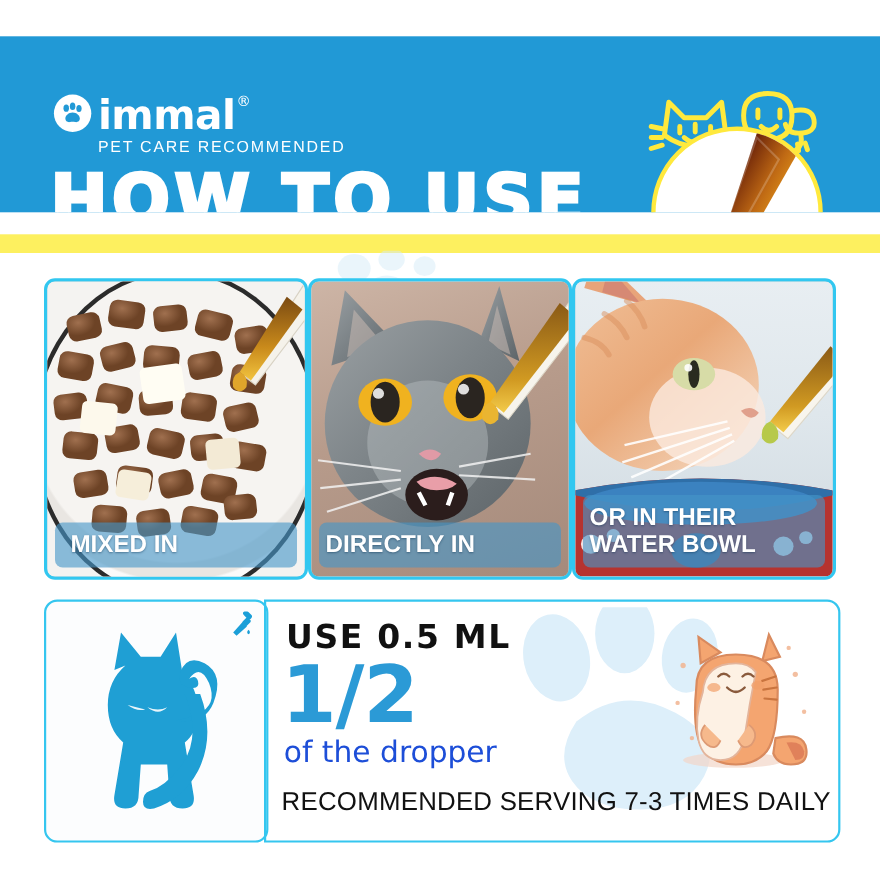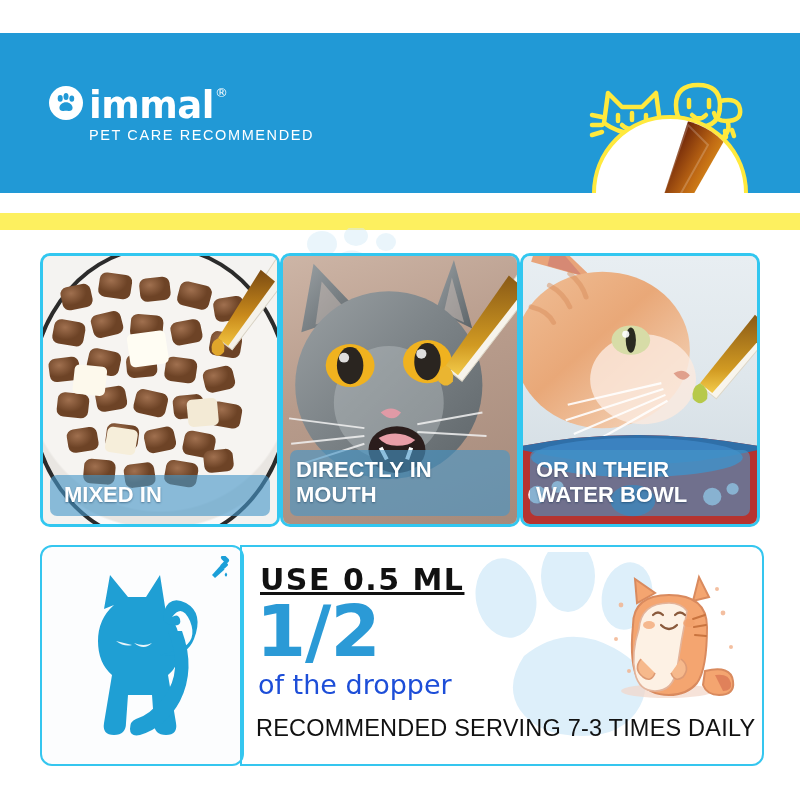--- a/index.html
+++ b/index.html
@@ -96,21 +96,21 @@
     position:absolute;left:200px;top:0;width:520px;height:217px;
     border-top:2px solid #35c6ef;border-right:2px solid #35c6ef;border-bottom:2px solid #35c6ef;
     border-left:2px solid #35c6ef;
     border-radius:0 12px 12px 0;
     background:transparent;overflow:hidden;
   }
   .pawmark{position:absolute;left:230px;top:5px;width:215px;height:200px;opacity:1;}
   .use-line{
     position:absolute;left:18px;top:15px;
     font-family:"DejaVu Sans",sans-serif;font-weight:700;
-    font-size:30px;letter-spacing:1.5px;color:#111;text-decoration:underline;
+    font-size:30px;letter-spacing:1.5px;color:#111;
   }
   .half{
     position:absolute;left:14px;top:48px;
     font-family:"DejaVu Sans",sans-serif;font-weight:700;
     font-size:72px;line-height:72px;color:#2b9ad6;letter-spacing:-1px;
   }
   .of-drop{
     position:absolute;left:16px;top:122px;
     font-family:"DejaVu Sans",sans-serif;font-weight:400;
     font-size:27px;color:#1d4ed8;
@@ -142,20 +142,21 @@
             <path d="M18 17.2c3.6 0 6.6 2.7 6.6 5.6 0 2.4-2 3.6-4.3 3.2-1.5-.3-3.1-.3-4.6 0-2.3.4-4.3-.8-4.3-3.2 0-2.9 3-5.6 6.6-5.6z"></path>
           </g>
         </svg>
       </div>
       <div class="logo-text-col">
         <div class="logo-word"><span>immal</span><span class="logo-reg">®</span></div>
         <div class="logo-tag">PET CARE RECOMMENDED</div>
       </div>
     </div>
 
+    <div class="how-title">HOW TO USE</div>
 
     <div class="pets-art">
       <svg viewBox="0 0 180 110" width="180" height="110">
         <g fill="none" stroke="#ffe93d" stroke-width="4.5" stroke-linecap="round" stroke-linejoin="round">
           <path d="M18 56 L22 26 L36 40 L56 40 L70 26 L74 56"></path>
           <path d="M18 56 q28 20 56 0"></path>
           <path d="M32 48 l0 6 M46 46 l0 7 M60 48 l0 6"></path>
           <path d="M36 58 q10 9 20 0"></path>
           <path d="M6 48 l10 2 M6 58 l10 0 M6 68 l10 -3"></path>
           <path d="M90 38 q0 -20 22 -20 q22 0 22 20 q0 22 -22 22 q-22 0 -22 -22z"></path>
@@ -315,21 +316,20 @@
           </g>
         </svg>
         <svg viewBox="0 0 230 274" width="100%" height="100%" style="position:absolute;inset:0;" preserveAspectRatio="none">
           <path d="M246 -4 L262 12 L176 128 L164 118 Z" fill="#f7f4ec" stroke="#ddd7c8" stroke-width="1"></path>
           <path d="M222 20 L238 34 L172 122 L160 112 Z" fill="url(#d2)"></path>
           <path d="M160 112 q9 5 7 16 q-7 9 -14 0 q-2 -12 7 -16z" fill="#eab531"></path>
         </svg>
       </div>
       <div class="caption">
         <div>DIRECTLY IN</div>
-        <div>MOUTH</div>
       </div>
     </div>
 
     <div class="panel">
       <div class="panel-photo">
         <div class="p3bg"></div>
         <svg viewBox="0 0 230 274" width="100%" height="100%" style="position:absolute;inset:0;" preserveAspectRatio="none">
           <defs>
             <linearGradient id="gin" x1="0" y1="0" x2="1" y2="1">
               <stop offset="0%" stop-color="#f0bf97"></stop>

